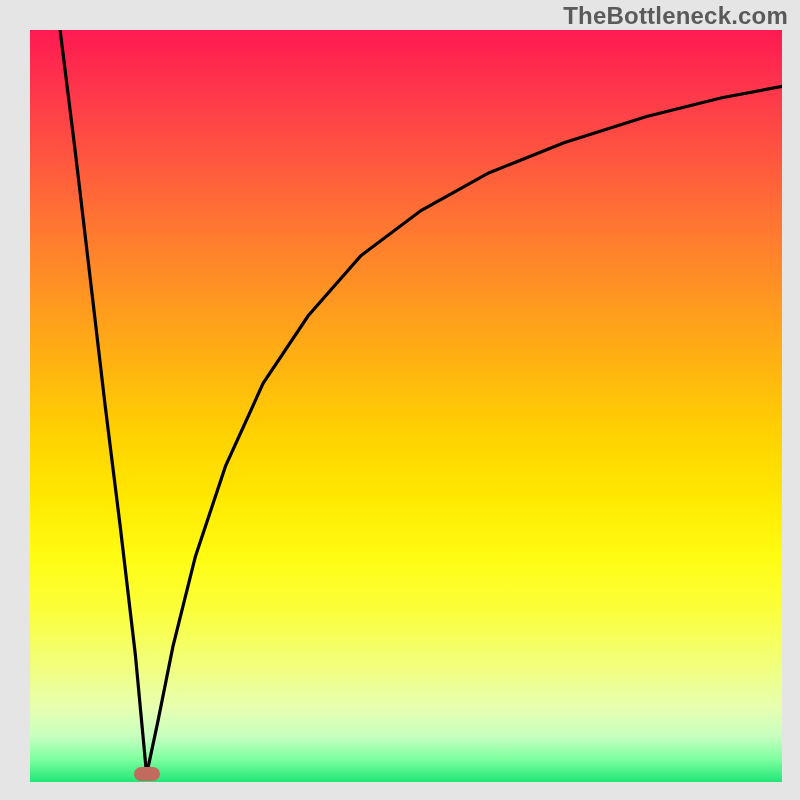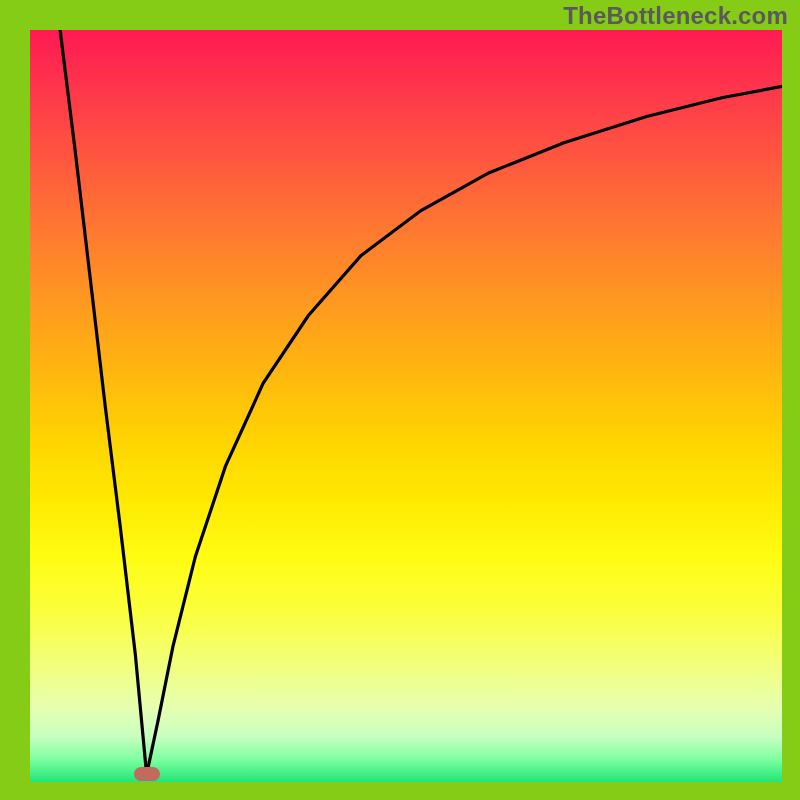--- a/index.html
+++ b/index.html
@@ -10,21 +10,21 @@
     background: #000;
     overflow: hidden;
     font-family: Arial, Helvetica, sans-serif;
   }
   .frame {
     position: absolute;
     left: 0;
     top: 0;
     width: 800px;
     height: 800px;
-    background: #84cc16;
+    background: #e5e5e5;
   }
   .plot {
     position: absolute;
     left: 30px;
     top: 30px;
     width: 752px;
     height: 752px;
     
     background: linear-gradient(to bottom,
       #ff1a52 0%,

